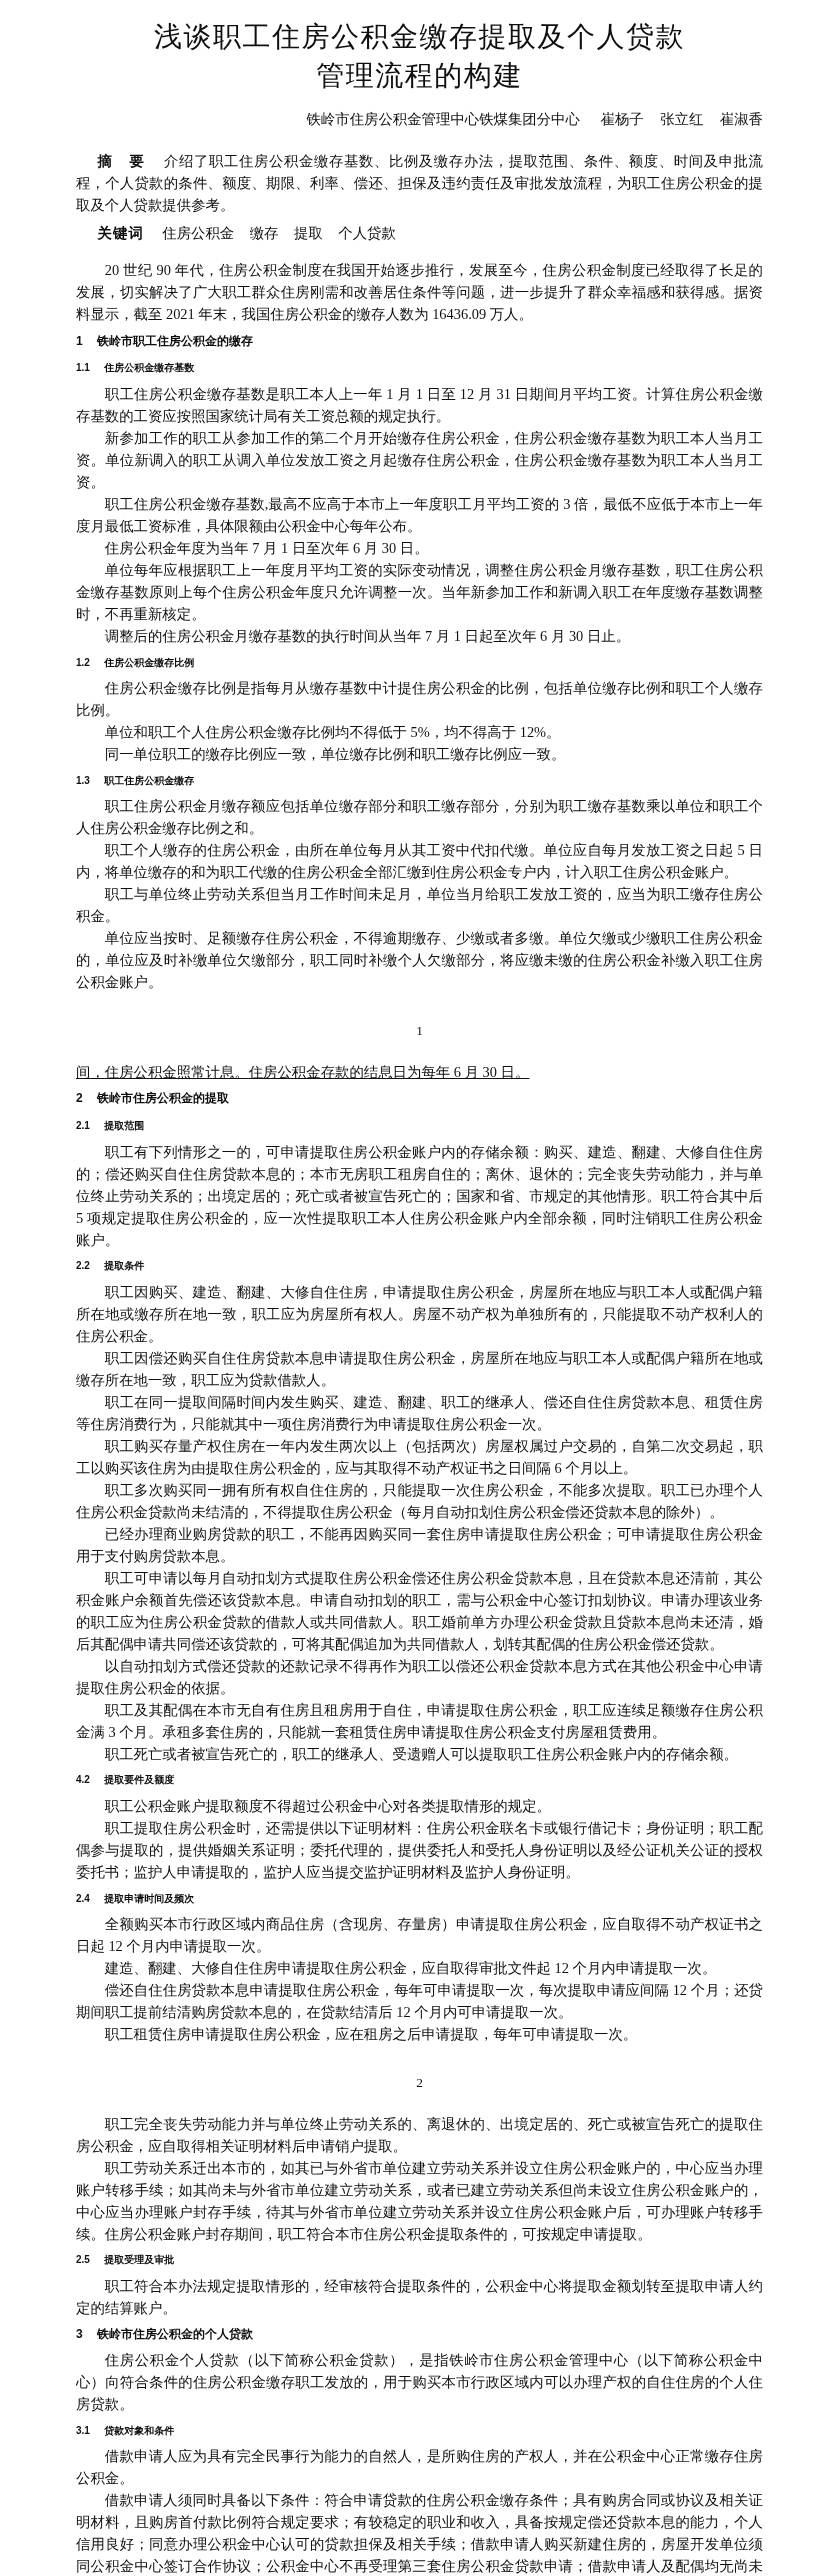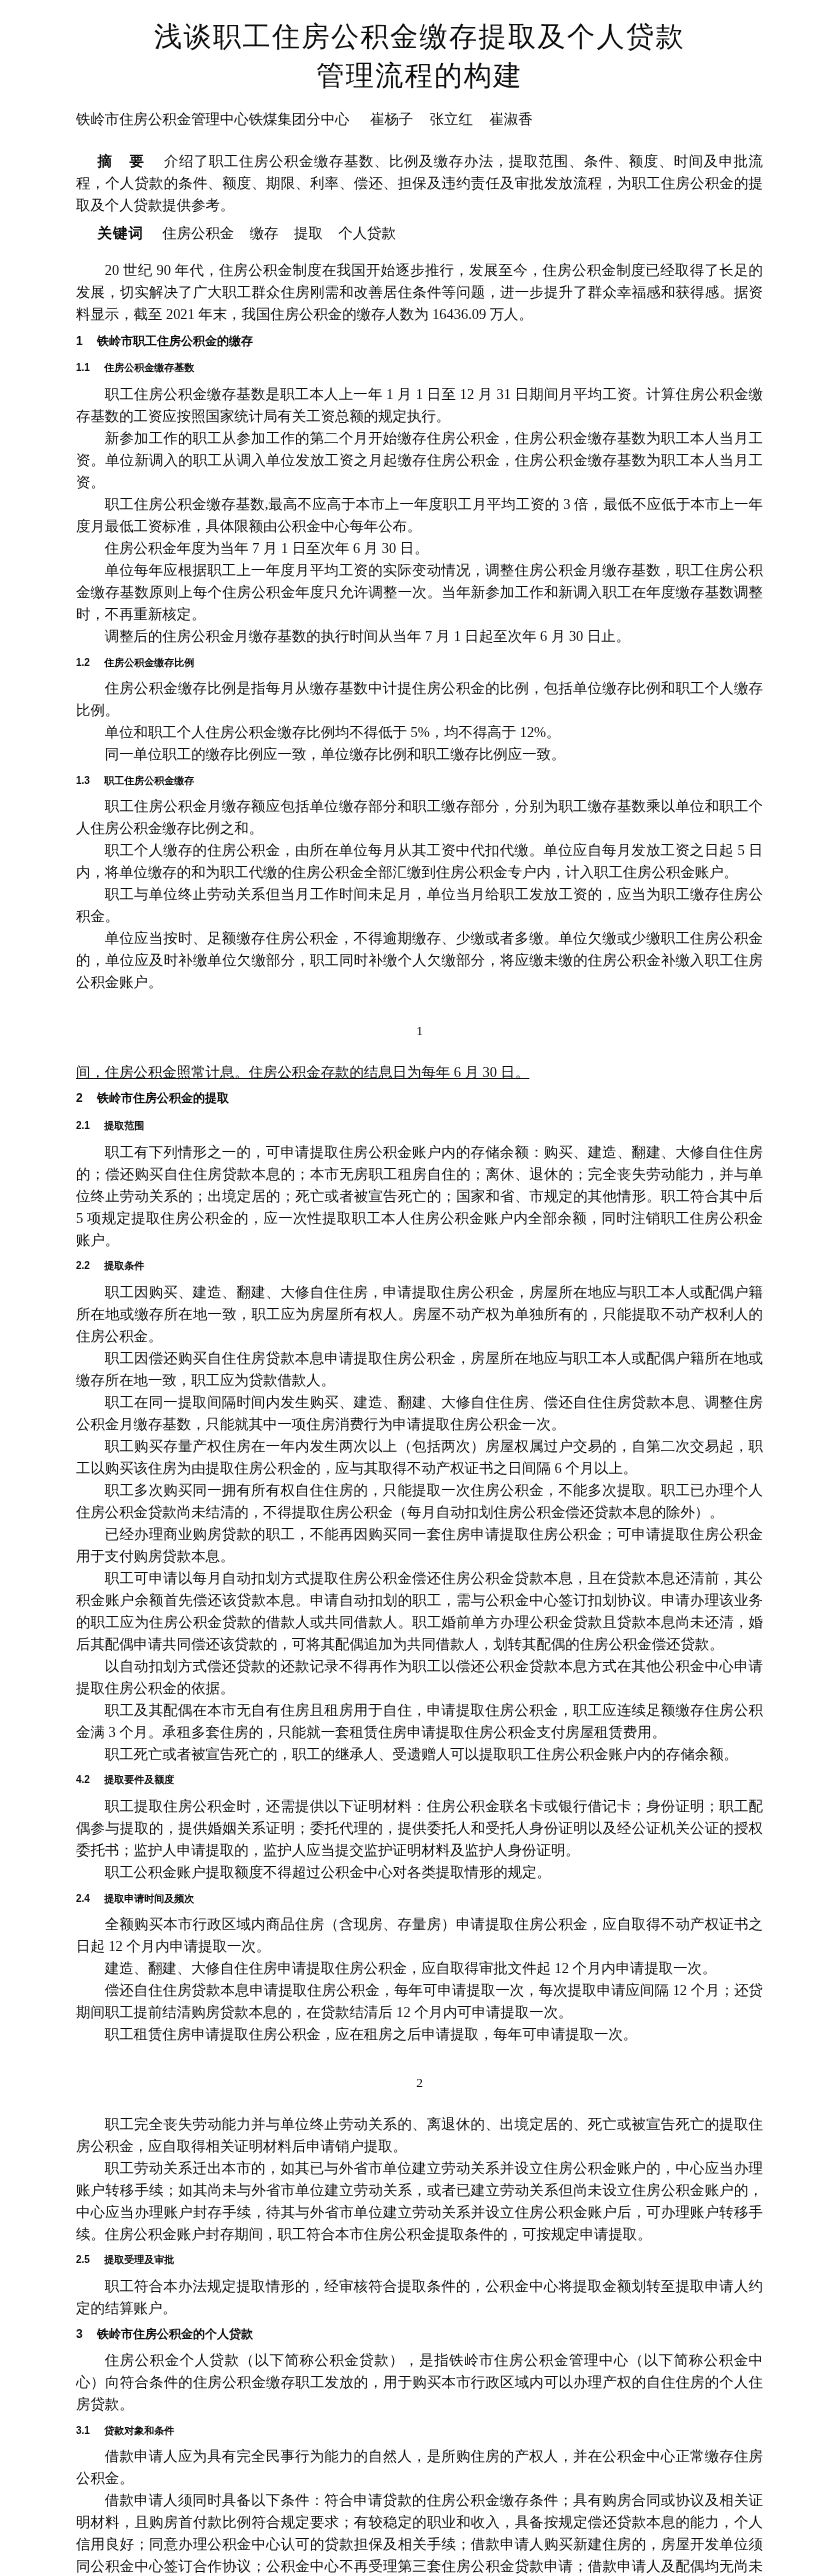--- a/index.html
+++ b/index.html
@@ -17,21 +17,21 @@
     .title {
       font-family: "Liberation Sans", "DejaVu Sans", sans-serif;
       font-size: 28px;
       line-height: 39px;
       font-weight: 400;
       text-align: center;
       letter-spacing: 1.5px;
       margin: 3.1px 0 12.4px 0;
     }
     .byline {
-      text-align: left;
+      text-align: right;
       font-size: 14.4px;
       margin: 5.2px 0 20.6px 0;
       white-space: nowrap;
     }
     .byline .aff { margin-right: 20.6px; }
     .byline .author { margin-right: 16.5px; }
     .byline .author:last-child { margin-right: 0; }
     .labeled { text-indent: 1.5em; text-align: justify; }
     .labeled .lab {
       font-weight: 700;
@@ -89,31 +89,31 @@
     <p class="para">职工与单位终止劳动关系但当月工作时间未足月，单位当月给职工发放工资的，应当为职工缴存住房公积金。</p>
     <p class="para">单位应当按时、足额缴存住房公积金，不得逾期缴存、少缴或者多缴。单位欠缴或少缴职工住房公积金的，单位应及时补缴单位欠缴部分，职工同时补缴个人欠缴部分，将应缴未缴的住房公积金补缴入职工住房公积金账户。</p>
     <div class="pagenum">1</div>
     <p class="para cont">间，住房公积金照常计息。住房公积金存款的结息日为每年 6 月 30 日。</p>
     <h2 class="h h1"><span class="num">2</span><span class="ht">铁岭市住房公积金的提取</span></h2>
     <h3 class="h h2"><span class="num">2.1</span><span class="ht">提取范围</span></h3>
     <p class="para">职工有下列情形之一的，可申请提取住房公积金账户内的存储余额：购买、建造、翻建、大修自住住房的；偿还购买自住住房贷款本息的；本市无房职工租房自住的；离休、退休的；完全丧失劳动能力，并与单位终止劳动关系的；出境定居的；死亡或者被宣告死亡的；国家和省、市规定的其他情形。职工符合其中后 5 项规定提取住房公积金的，应一次性提取职工本人住房公积金账户内全部余额，同时注销职工住房公积金账户。</p>
     <h3 class="h h2"><span class="num">2.2</span><span class="ht">提取条件</span></h3>
     <p class="para">职工因购买、建造、翻建、大修自住住房，申请提取住房公积金，房屋所在地应与职工本人或配偶户籍所在地或缴存所在地一致，职工应为房屋所有权人。房屋不动产权为单独所有的，只能提取不动产权利人的住房公积金。</p>
     <p class="para">职工因偿还购买自住住房贷款本息申请提取住房公积金，房屋所在地应与职工本人或配偶户籍所在地或缴存所在地一致，职工应为贷款借款人。</p>
-    <p class="para">职工在同一提取间隔时间内发生购买、建造、翻建、大修自住住房、偿还自住住房贷款本息、调整住房公积金月缴存基数，只能就其中一项住房消费行为申请提取住房公积金一次。</p>
+    <p class="para">职工在同一提取间隔时间内发生购买、建造、翻建、职工的继承人、偿还自住住房贷款本息、租赁住房等住房消费行为，只能就其中一项住房消费行为申请提取住房公积金一次。</p>
     <p class="para">职工购买存量产权住房在一年内发生两次以上（包括两次）房屋权属过户交易的，自第二次交易起，职工以购买该住房为由提取住房公积金的，应与其取得不动产权证书之日间隔 6 个月以上。</p>
     <p class="para">职工多次购买同一拥有所有权自住住房的，只能提取一次住房公积金，不能多次提取。职工已办理个人住房公积金贷款尚未结清的，不得提取住房公积金（每月自动扣划住房公积金偿还贷款本息的除外）。</p>
     <p class="para">已经办理商业购房贷款的职工，不能再因购买同一套住房申请提取住房公积金；可申请提取住房公积金用于支付购房贷款本息。</p>
     <p class="para">职工可申请以每月自动扣划方式提取住房公积金偿还住房公积金贷款本息，且在贷款本息还清前，其公积金账户余额首先偿还该贷款本息。申请自动扣划的职工，需与公积金中心签订扣划协议。申请办理该业务的职工应为住房公积金贷款的借款人或共同借款人。职工婚前单方办理公积金贷款且贷款本息尚未还清，婚后其配偶申请共同偿还该贷款的，可将其配偶追加为共同借款人，划转其配偶的住房公积金偿还贷款。</p>
     <p class="para">以自动扣划方式偿还贷款的还款记录不得再作为职工以偿还公积金贷款本息方式在其他公积金中心申请提取住房公积金的依据。</p>
     <p class="para">职工及其配偶在本市无自有住房且租房用于自住，申请提取住房公积金，职工应连续足额缴存住房公积金满 3 个月。承租多套住房的，只能就一套租赁住房申请提取住房公积金支付房屋租赁费用。</p>
     <p class="para">职工死亡或者被宣告死亡的，职工的继承人、受遗赠人可以提取职工住房公积金账户内的存储余额。</p>
     <h3 class="h h2"><span class="num">4.2</span><span class="ht">提取要件及额度</span></h3>
+    <p class="para">职工公积金账户提取额度不得超过公积金中心对各类提取情形的规定。</p>
     <p class="para">职工提取住房公积金时，还需提供以下证明材料：住房公积金联名卡或银行借记卡；身份证明；职工配偶参与提取的，提供婚姻关系证明；委托代理的，提供委托人和受托人身份证明以及经公证机关公证的授权委托书；监护人申请提取的，监护人应当提交监护证明材料及监护人身份证明。</p>
-    <p class="para">职工公积金账户提取额度不得超过公积金中心对各类提取情形的规定。</p>
     <h3 class="h h2"><span class="num">2.4</span><span class="ht">提取申请时间及频次</span></h3>
     <p class="para">全额购买本市行政区域内商品住房（含现房、存量房）申请提取住房公积金，应自取得不动产权证书之日起 12 个月内申请提取一次。</p>
     <p class="para">建造、翻建、大修自住住房申请提取住房公积金，应自取得审批文件起 12 个月内申请提取一次。</p>
     <p class="para">偿还自住住房贷款本息申请提取住房公积金，每年可申请提取一次，每次提取申请应间隔 12 个月；还贷期间职工提前结清购房贷款本息的，在贷款结清后 12 个月内可申请提取一次。</p>
     <p class="para">职工租赁住房申请提取住房公积金，应在租房之后申请提取，每年可申请提取一次。</p>
     <div class="pagenum">2</div>
     <p class="para">职工完全丧失劳动能力并与单位终止劳动关系的、离退休的、出境定居的、死亡或被宣告死亡的提取住房公积金，应自取得相关证明材料后申请销户提取。</p>
     <p class="para">职工劳动关系迁出本市的，如其已与外省市单位建立劳动关系并设立住房公积金账户的，中心应当办理账户转移手续；如其尚未与外省市单位建立劳动关系，或者已建立劳动关系但尚未设立住房公积金账户的，中心应当办理账户封存手续，待其与外省市单位建立劳动关系并设立住房公积金账户后，可办理账户转移手续。住房公积金账户封存期间，职工符合本市住房公积金提取条件的，可按规定申请提取。</p>
     <h3 class="h h2"><span class="num">2.5</span><span class="ht">提取受理及审批</span></h3>
     <p class="para">职工符合本办法规定提取情形的，经审核符合提取条件的，公积金中心将提取金额划转至提取申请人约定的结算账户。</p>

